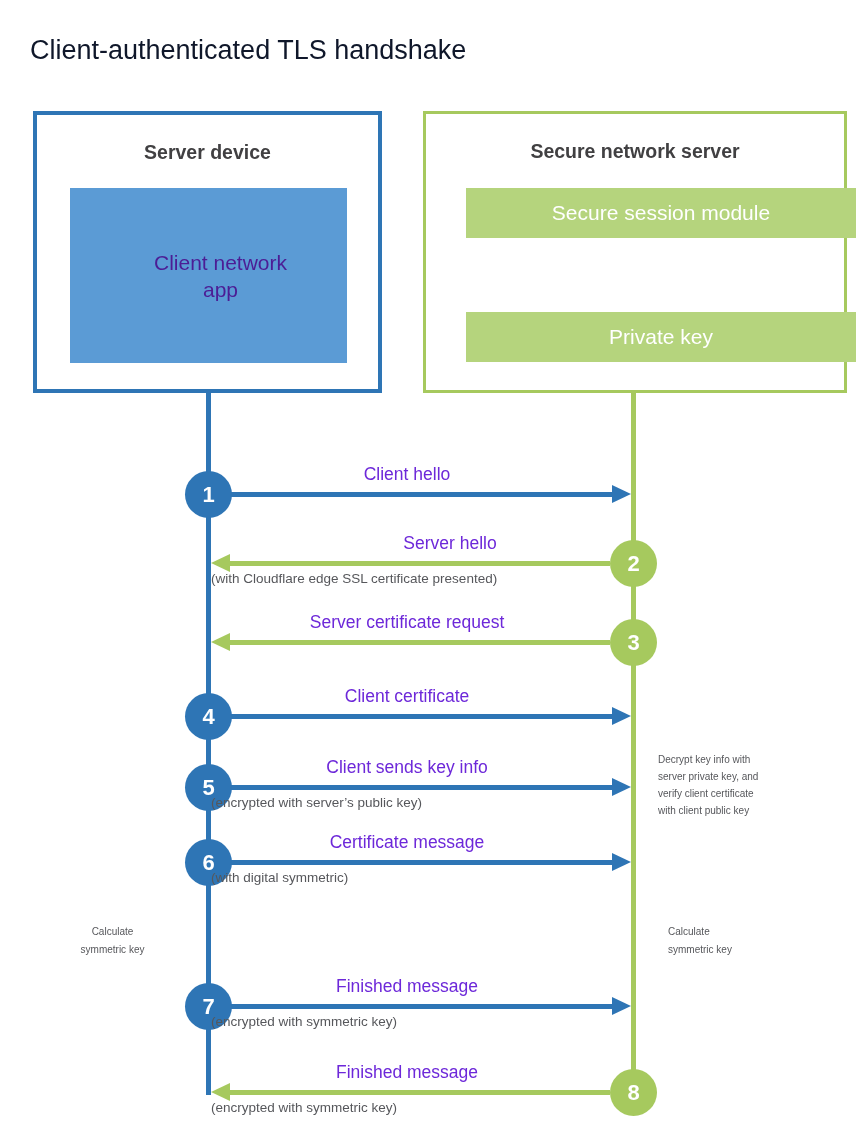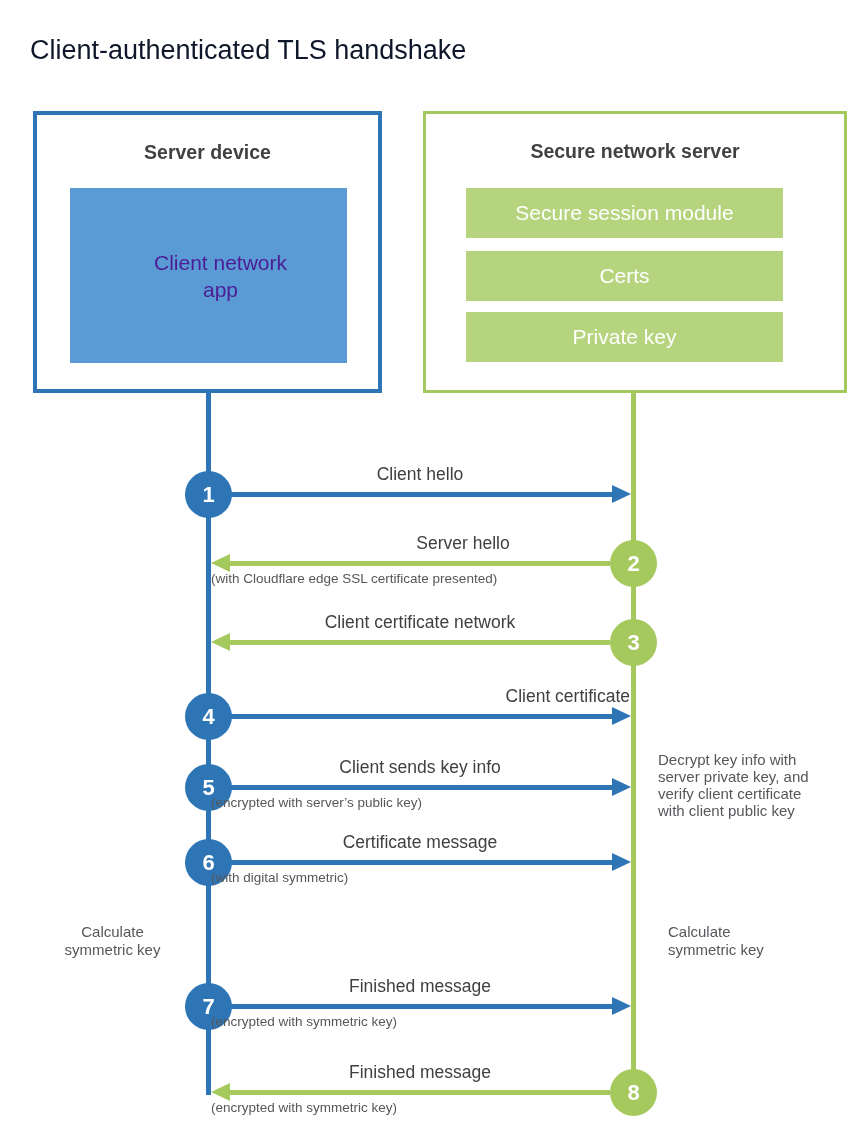--- a/index.html
+++ b/index.html
@@ -50,21 +50,21 @@
     text-align: center;
     color: #4c1d95;
     font-size: 21px;
     line-height: 27px;
     white-space: pre-line;
     padding-left: 24px;
   }
   .server-bar {
     position: absolute;
     left: 466px;
-    width: 317px; height: 50px;
+    width: 390px; height: 50px;
     background: #b5d47d;
     color: #ffffff;
     font-size: 21px;
     text-align: center;
     line-height: 50px;
   }
 
   
   .vline { position: absolute; width: 5px; top: 393px; }
   #client-lifeline { left: 206px; height: 702px; background: #2e75b5; }
@@ -86,39 +86,39 @@
   .circle.green { background: #a6c95e; }
   .hline { position: absolute; height: 5px; z-index: 2; }
   .bg-blue  { background: #2e75b5; }
   .bg-green { background: #a6c95e; }
   .head { position: absolute; width: 0; height: 0; z-index: 2;
           border-top: 9px solid transparent; border-bottom: 9px solid transparent; }
   .head-right { border-left: 19px solid #2e75b5; }
   .head-left  { border-right: 19px solid #a6c95e; }
   .alabel {
     position: absolute;
-    left: 210px; width: 420px;
+    left: 197px; width: 420px;
     text-align: center;
     font-size: 17.5px;
-    color: #404040;
+    color: #6d28d9;
     z-index: 4;
   }
   .asub {
     position: absolute;
     left: 211px; width: 420px;
     text-align: left;
     font-size: 13.5px;
     color: #56575b;
     z-index: 4;
   }
 
   
   .note {
     position: absolute;
-    font-size: 15px;
+    font-size: 10px;
     line-height: 17px;
     color: #56575b;
     white-space: pre-line;
   }
   #note-decrypt { left: 658px; top: 751px; width: 180px; text-align: left; }
   #note-calc-left  { left: 45px;  top: 923px; width: 135px; text-align: center; line-height: 18px; }
   #note-calc-right { left: 668px; top: 923px; width: 140px; text-align: left;   line-height: 18px; }
 </style>
 </head>
 <body>
@@ -130,44 +130,43 @@
   <div id="client-box" class="party-box">
     <div class="party-title">Server device</div>
   </div>
   <div id="client-app-box">Client network
 app</div>
 
   <div id="server-box" class="party-box">
     <div class="party-title">Secure network server</div>
   </div>
   <div class="server-bar" style="top:188px">Secure session module</div>
-  <div class="server-bar" style="top:251px">Certs</div>
   <div class="server-bar" style="top:312px">Private key</div>
 
   <div id="client-lifeline" class="vline"></div>
   <div id="server-lifeline" class="vline"></div>
 
   <div id="steps-layer">
       <div class="circle blue" style="left: 185px; top: 470.5px;">1</div>
       <div class="hline bg-blue" style="top: 491.5px; left: 231px; width: 382px;"></div>
       <div class="head head-right" style="top: 485px; left: 612px;"></div>
       <div class="alabel" style="top: 464px;">Client hello</div>
       <div class="circle green" style="left: 610px; top: 539.5px;">2</div>
       <div class="hline bg-green" style="top: 560.5px; left: 229px; width: 381px;"></div>
       <div class="head head-left" style="top: 554px; left: 211px;"></div>
       <div class="alabel" style="top: 533px; margin-left: 43px;">Server hello</div>
       <div class="asub" style="top: 571px;">(with Cloudflare edge SSL certificate presented)</div>
       <div class="circle green" style="left: 610px; top: 618.5px;">3</div>
       <div class="hline bg-green" style="top: 639.5px; left: 229px; width: 381px;"></div>
       <div class="head head-left" style="top: 633px; left: 211px;"></div>
-      <div class="alabel" style="top: 612px;">Client certificate network</div>
+      <div class="alabel" style="top: 612px;">Server certificate request</div>
       <div class="circle blue" style="left: 185px; top: 692.5px;">4</div>
       <div class="hline bg-blue" style="top: 713.5px; left: 231px; width: 382px;"></div>
       <div class="head head-right" style="top: 707px; left: 612px;"></div>
-      <div class="alabel" style="top: 686px; text-align: right;">Client certificate</div>
+      <div class="alabel" style="top: 686px;">Client certificate</div>
       <div class="circle blue" style="left: 185px; top: 763.5px;">5</div>
       <div class="hline bg-blue" style="top: 784.5px; left: 231px; width: 382px;"></div>
       <div class="head head-right" style="top: 778px; left: 612px;"></div>
       <div class="alabel" style="top: 757px;">Client sends key info</div>
       <div class="asub" style="top: 795px;">(encrypted with server’s public key)</div>
       <div class="circle blue" style="left: 185px; top: 838.5px;">6</div>
       <div class="hline bg-blue" style="top: 859.5px; left: 231px; width: 382px;"></div>
       <div class="head head-right" style="top: 853px; left: 612px;"></div>
       <div class="alabel" style="top: 832px;">Certificate message</div>
       <div class="asub" style="top: 870px;">(with digital symmetric)</div>

